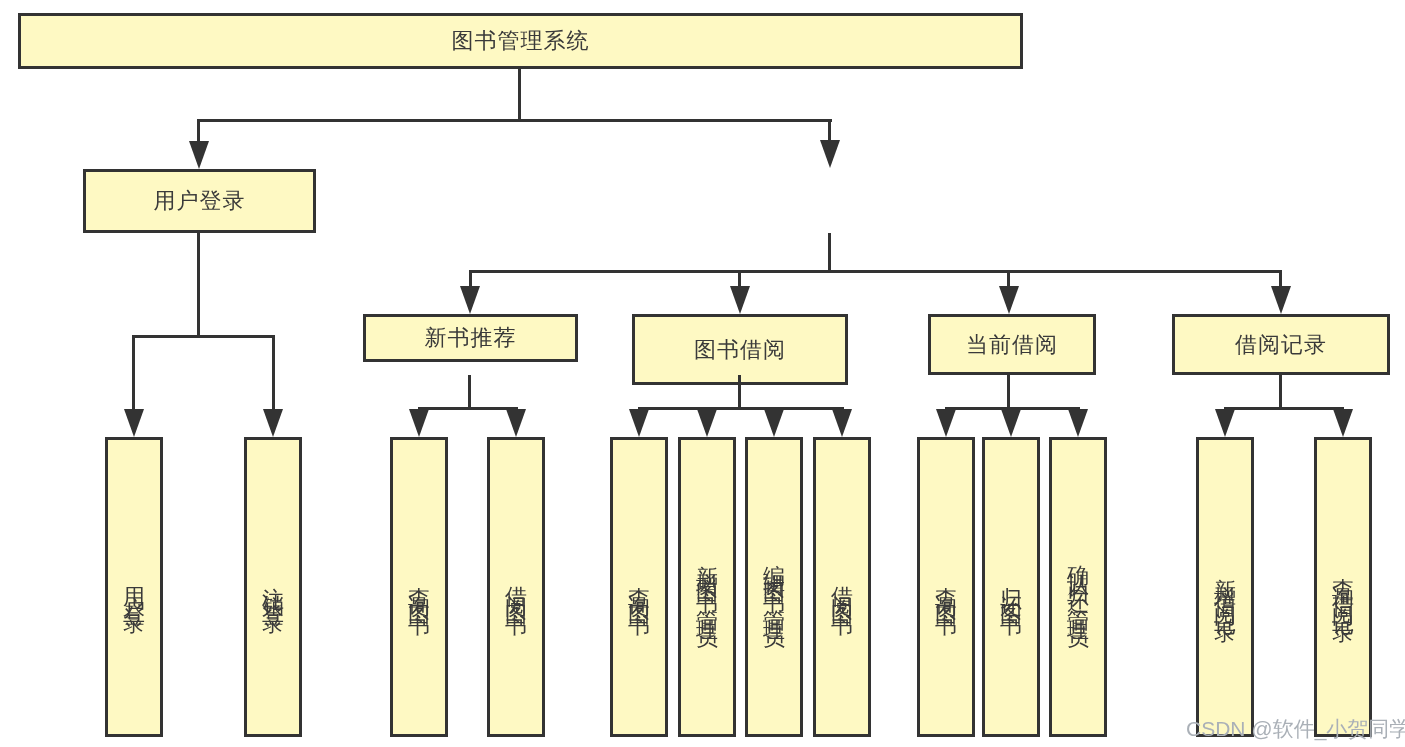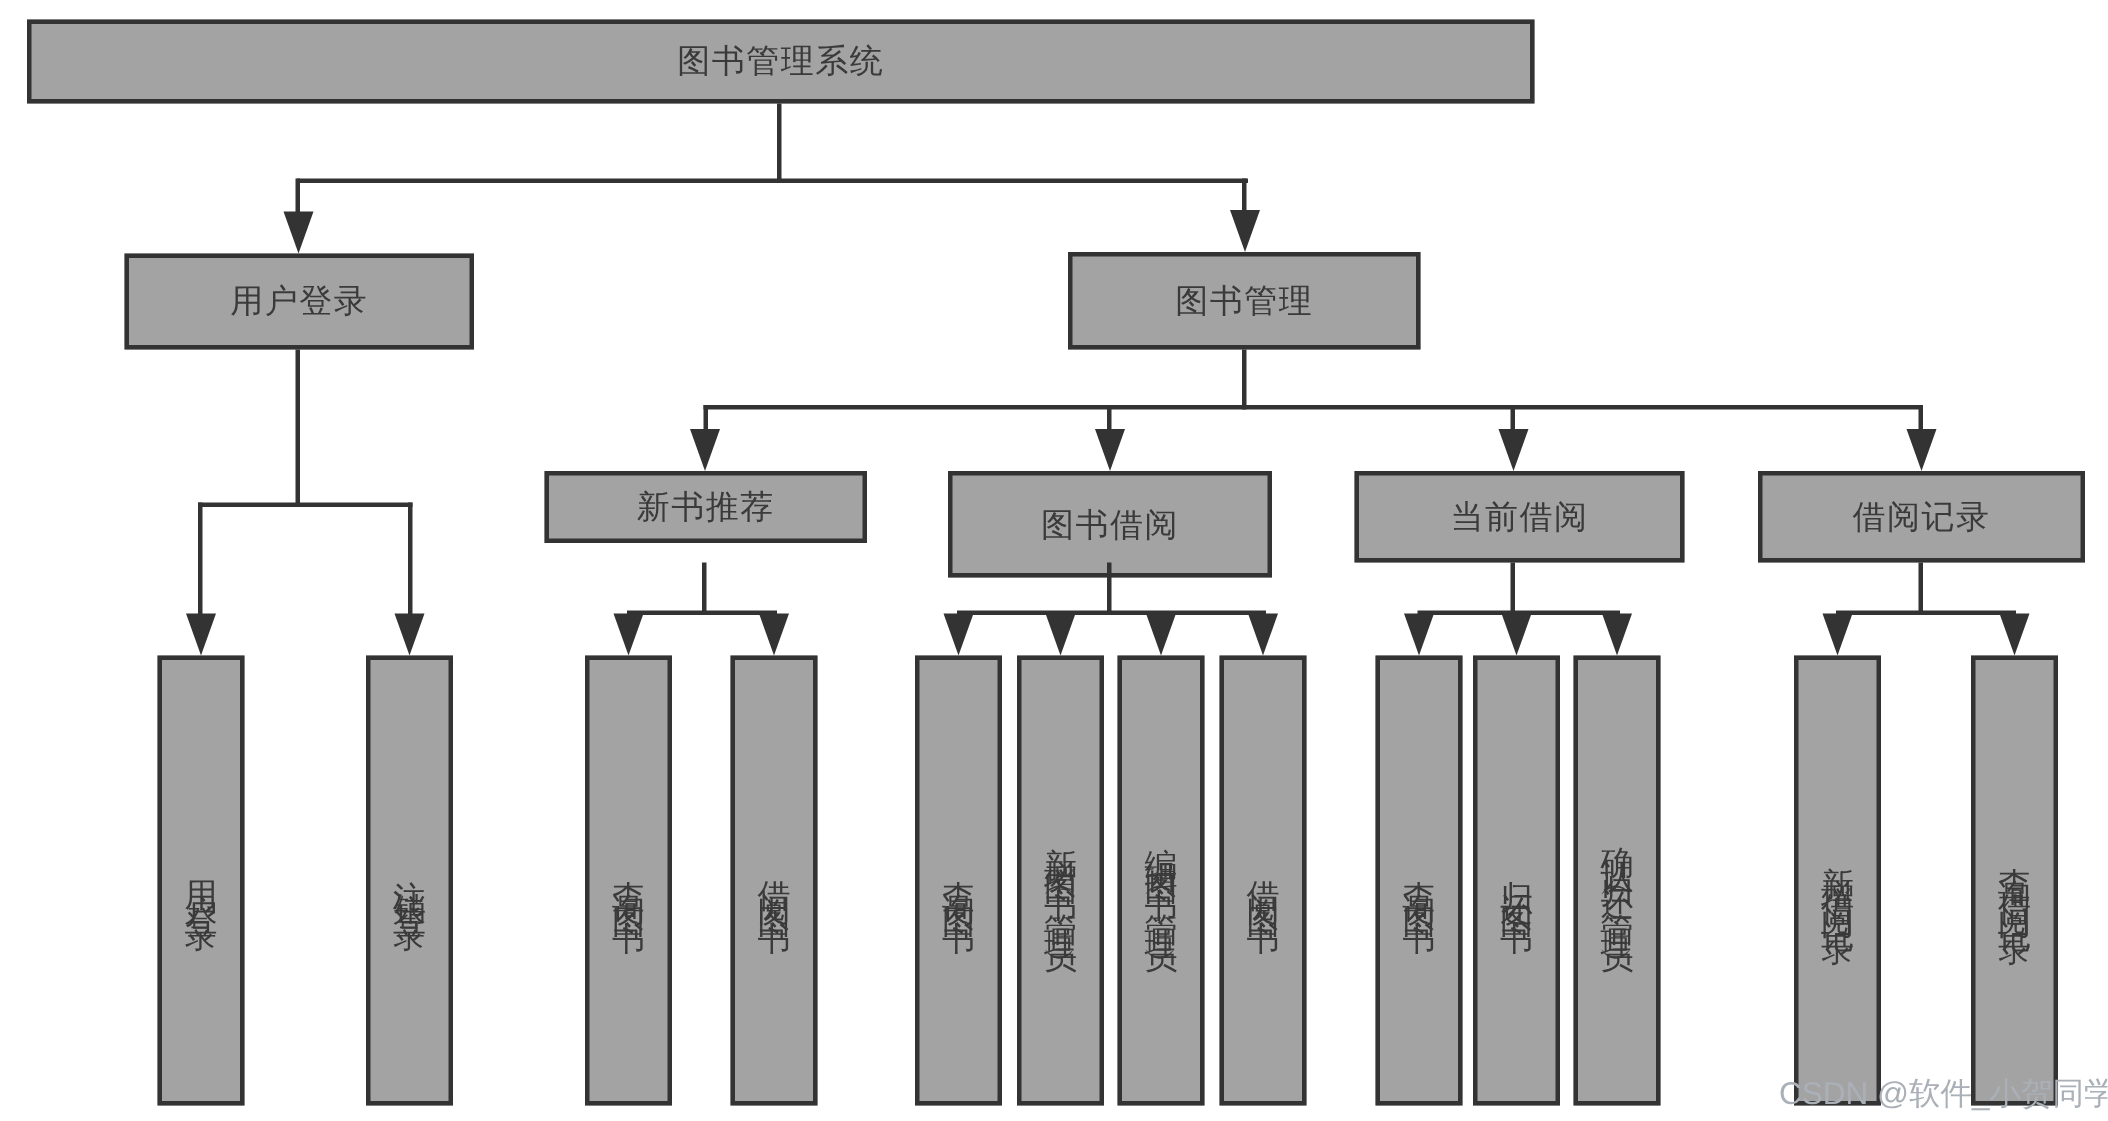--- a/index.html
+++ b/index.html
@@ -8,21 +8,21 @@
     position: relative;
     background: #ffffff;
     font-family: "Liberation Sans", "DejaVu Sans", sans-serif;
     overflow: hidden;
   }
   .canvas { position: absolute; left: 0; top: 0; width: 1405px; height: 747px; }
   .node {
     position: absolute;
     box-sizing: border-box;
     border: 3px solid #333333;
-    background: #a3a3a3;
+    background: #fef9c3;
     display: flex;
     align-items: center;
     justify-content: center;
     color: #3a3a3a;
     font-size: 22px;
     letter-spacing: 1px;
     text-align: center;
   }
   .vnode span {
     writing-mode: vertical-rl;
@@ -60,23 +60,20 @@
   <div class="line" style="left:518px; top:69px; width:3px; height:51px;"></div>
   <div class="line" style="left:198px; top:119px; width:634px; height:3px;"></div>
   <div class="line" style="left:197px; top:119px; width:3px; height:26px;"></div>
   <div class="arrow" style="left:189px; top:141px;"></div>
   <div class="line" style="left:828px; top:119px; width:3px; height:26px;"></div>
   <div class="arrow" style="left:820px; top:140px;"></div>
 
   <div class="node" style="left:83px; top:169px; width:233px; height:64px;">
     <span>用户登录</span>
   </div>
-  <div class="node" style="left:712px; top:168px; width:235px; height:65px;">
-    <span>图书管理</span>
-  </div>
 
   <div class="line" style="left:197px; top:233px; width:3px; height:104px;"></div>
   <div class="line" style="left:132px; top:335px; width:143px; height:3px;"></div>
   <div class="line" style="left:132px; top:335px; width:3px; height:76px;"></div>
   <div class="arrow" style="left:124px; top:409px;"></div>
   <div class="line" style="left:272px; top:335px; width:3px; height:76px;"></div>
   <div class="arrow" style="left:263px; top:409px;"></div>
 
   <div class="line" style="left:828px; top:233px; width:3px; height:40px;"></div>
   <div class="line" style="left:469px; top:270px; width:813px; height:3px;"></div>
@@ -88,21 +85,21 @@
   <div class="arrow" style="left:999px; top:286px;"></div>
   <div class="line" style="left:1279px; top:270px; width:3px; height:20px;"></div>
   <div class="arrow" style="left:1271px; top:286px;"></div>
 
   <div class="node" style="left:363px; top:314px; width:215px; height:48px;">
     <span>新书推荐</span>
   </div>
   <div class="node" style="left:632px; top:314px; width:216px; height:71px;">
     <span>图书借阅</span>
   </div>
-  <div class="node" style="left:903px; top:314px; width:220px; height:61px;">
+  <div class="node" style="left:928px; top:314px; width:168px; height:61px;">
     <span>当前借阅</span>
   </div>
   <div class="node" style="left:1172px; top:314px; width:218px; height:61px;">
     <span>借阅记录</span>
   </div>
 
   <div class="line" style="left:468px; top:375px; width:3px; height:34px;"></div>
   <div class="line" style="left:418px; top:407px; width:100px; height:3px;"></div>
   <div class="arrow" style="left:409px; top:409px;"></div>
   <div class="arrow" style="left:506px; top:409px;"></div>

